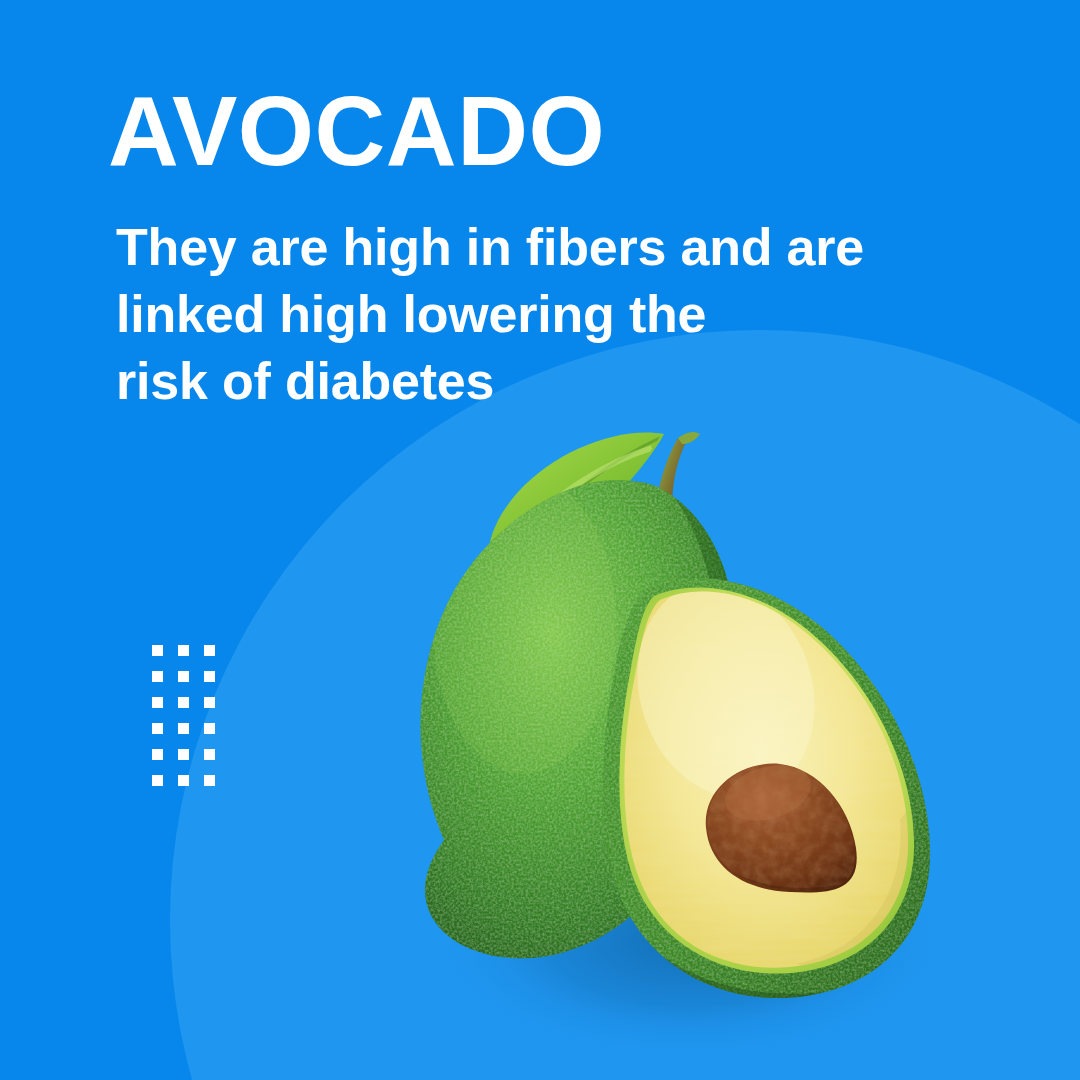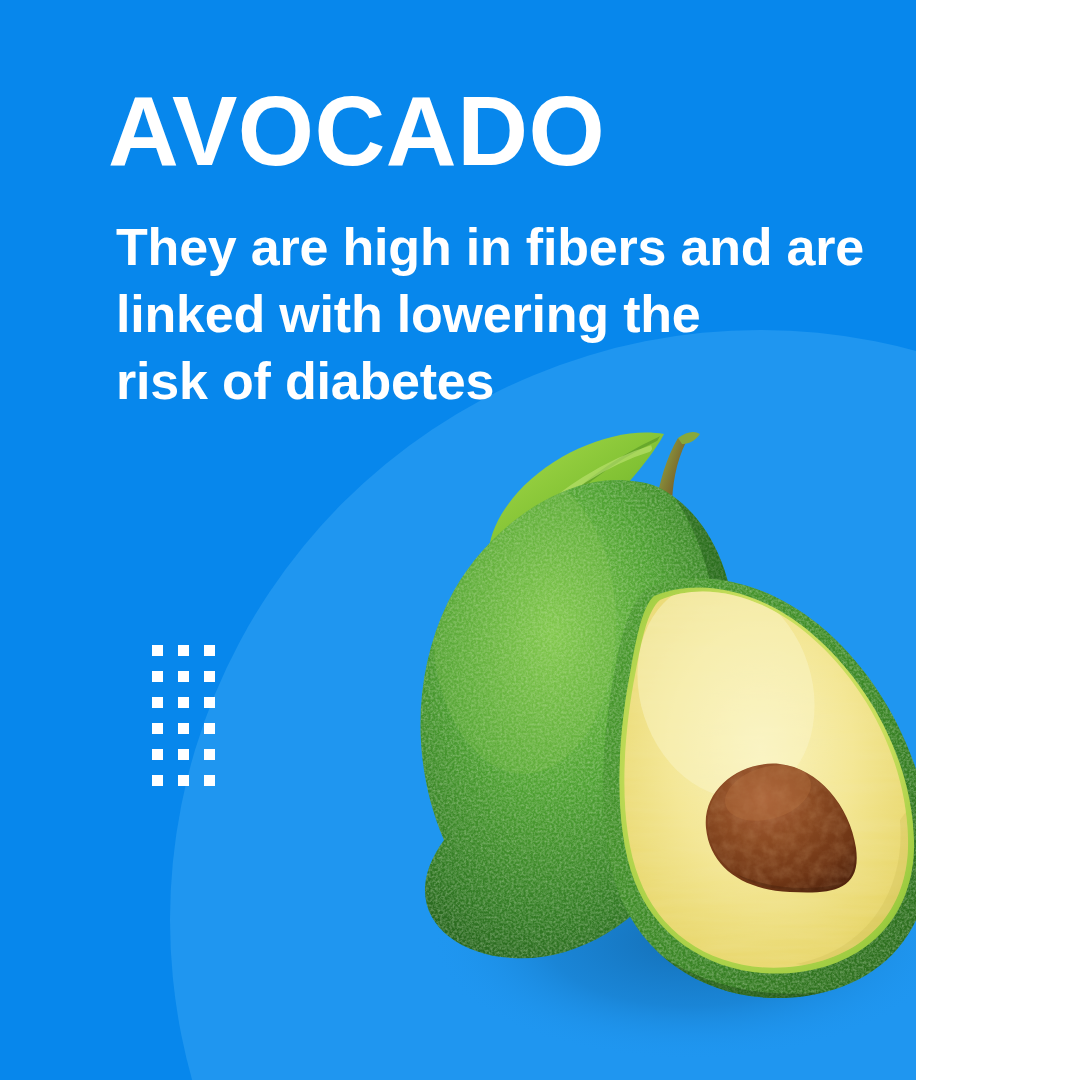--- a/index.html
+++ b/index.html
@@ -7,21 +7,21 @@
     margin: 0;
     padding: 0;
     background: #ffffff;
   }
   body {
     font-family: "Liberation Sans", sans-serif;
   }
 
   #card {
     position: relative;
-    width: 916px;
+    width: 1080px;
     height: 1080px;
     overflow: hidden;
     background: #000000;
   }
 
   
   .bg-base {
     position: absolute;
     inset: 0;
     background: #0787EC;
@@ -99,21 +99,21 @@
 
 <div id="card">
 
   <div class="bg-base"></div>
   <div class="bg-blob"></div>
 
   <div class="text-block">
     <h1 class="title">AVOCADO</h1>
     <p class="subtitle">
       <span class="line">They are high in fibers and are</span>
-      <span class="line">linked with lowering the</span>
+      <span class="line">linked high lowering the</span>
       <span class="line">risk of diabetes</span>
     </p>
   </div>
 
   <div class="dot-grid">
     <span class="dot"></span>
     <span class="dot"></span>
     <span class="dot"></span>
     <span class="dot"></span>
     <span class="dot"></span>

